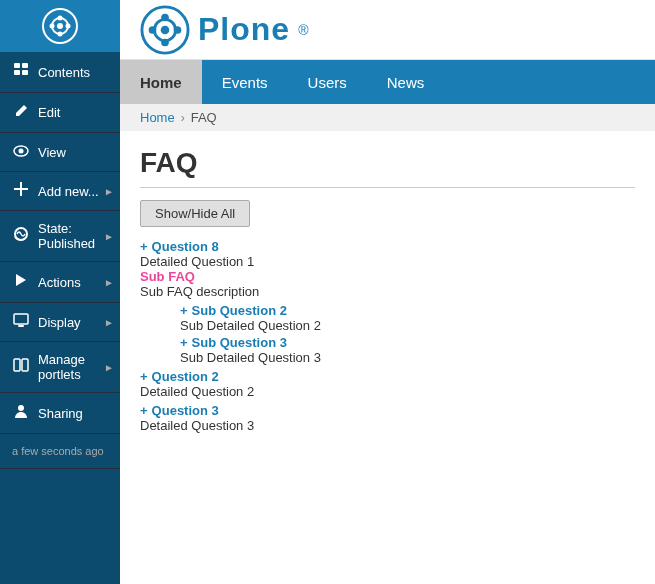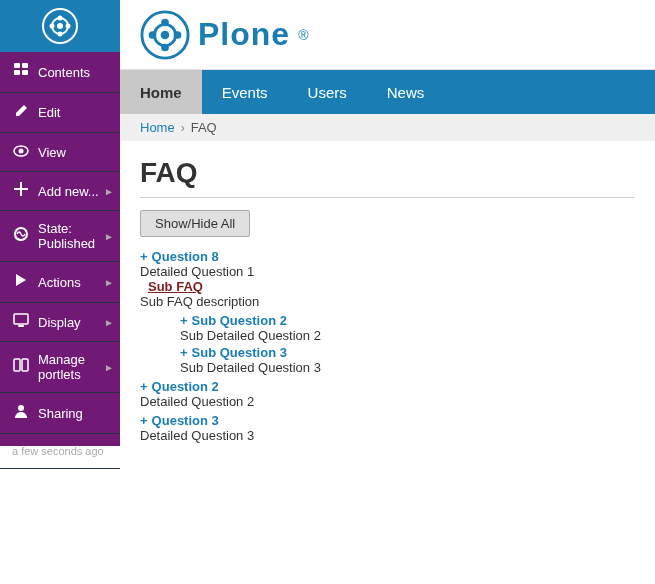--- a/index.html
+++ b/index.html
@@ -2,25 +2,25 @@
 <html><head>
   <meta charset="utf-8">
   <style>
     * { box-sizing: border-box; margin: 0; padding: 0; }
     body { font-family: Arial, Helvetica, sans-serif; font-size: 14px; background: #fff; width: 655px; height: 584px; overflow: hidden; display: flex; }
 
     
     .sidebar {
       width: 120px;
       min-width: 120px;
-      background: #701a75;
+      background: #0c4a6e;
       color: #fff;
       display: flex;
       flex-direction: column;
-      height: 446px;
+      height: 584px;
     }
     .sidebar-logo {
       background: #1a7eb5;
       padding: 10px;
       display: flex;
       align-items: center;
       justify-content: center;
       height: 52px;
     }
     .sidebar-logo svg { width: 36px; height: 36px; }
@@ -47,21 +47,21 @@
       height: 584px;
       overflow: hidden;
     }
 
     
     .header {
       background: #fff;
       padding: 10px 20px;
       display: flex;
       align-items: center;
-      height: 70px;
+      height: 60px;
       border-bottom: 1px solid #e0e0e0;
     }
     .plone-logo {
       display: flex;
       align-items: center;
       gap: 8px;
     }
     .plone-logo svg { width: 50px; height: 50px; }
     .plone-logo .name { font-size: 32px; font-weight: bold; color: #1a7eb5; letter-spacing: 1px; }
     .plone-logo .reg { font-size: 14px; color: #1a7eb5; vertical-align: super; }
@@ -124,21 +124,21 @@
 
     .faq-list { font-size: 13px; }
     .faq-item { margin-bottom: 2px; }
     .faq-question {
       color: #1a7eb5;
       font-weight: bold;
       cursor: pointer;
     }
     .faq-question .plus { color: #1a7eb5; margin-right: 4px; }
     .faq-detail { color: #333; margin-left: 0; }
-    .faq-sub-title { color: #7f1d1d; font-weight: bold; cursor: pointer; margin-left: 8px; text-decoration: underline; }
+    .faq-sub-title { color: #ec4899; font-weight: bold; cursor: pointer; margin-left: 0; }
     .faq-sub-desc { color: #333; margin-left: 0; margin-bottom: 4px; }
 
     .sub-list { margin-left: 40px; margin-top: 2px; }
     .sub-item { margin-bottom: 2px; }
     .sub-question { color: #1a7eb5; font-weight: bold; cursor: pointer; }
     .sub-question .plus { color: #1a7eb5; margin-right: 4px; }
     .sub-detail { color: #333; }
   </style>
 </head>
 <body>

